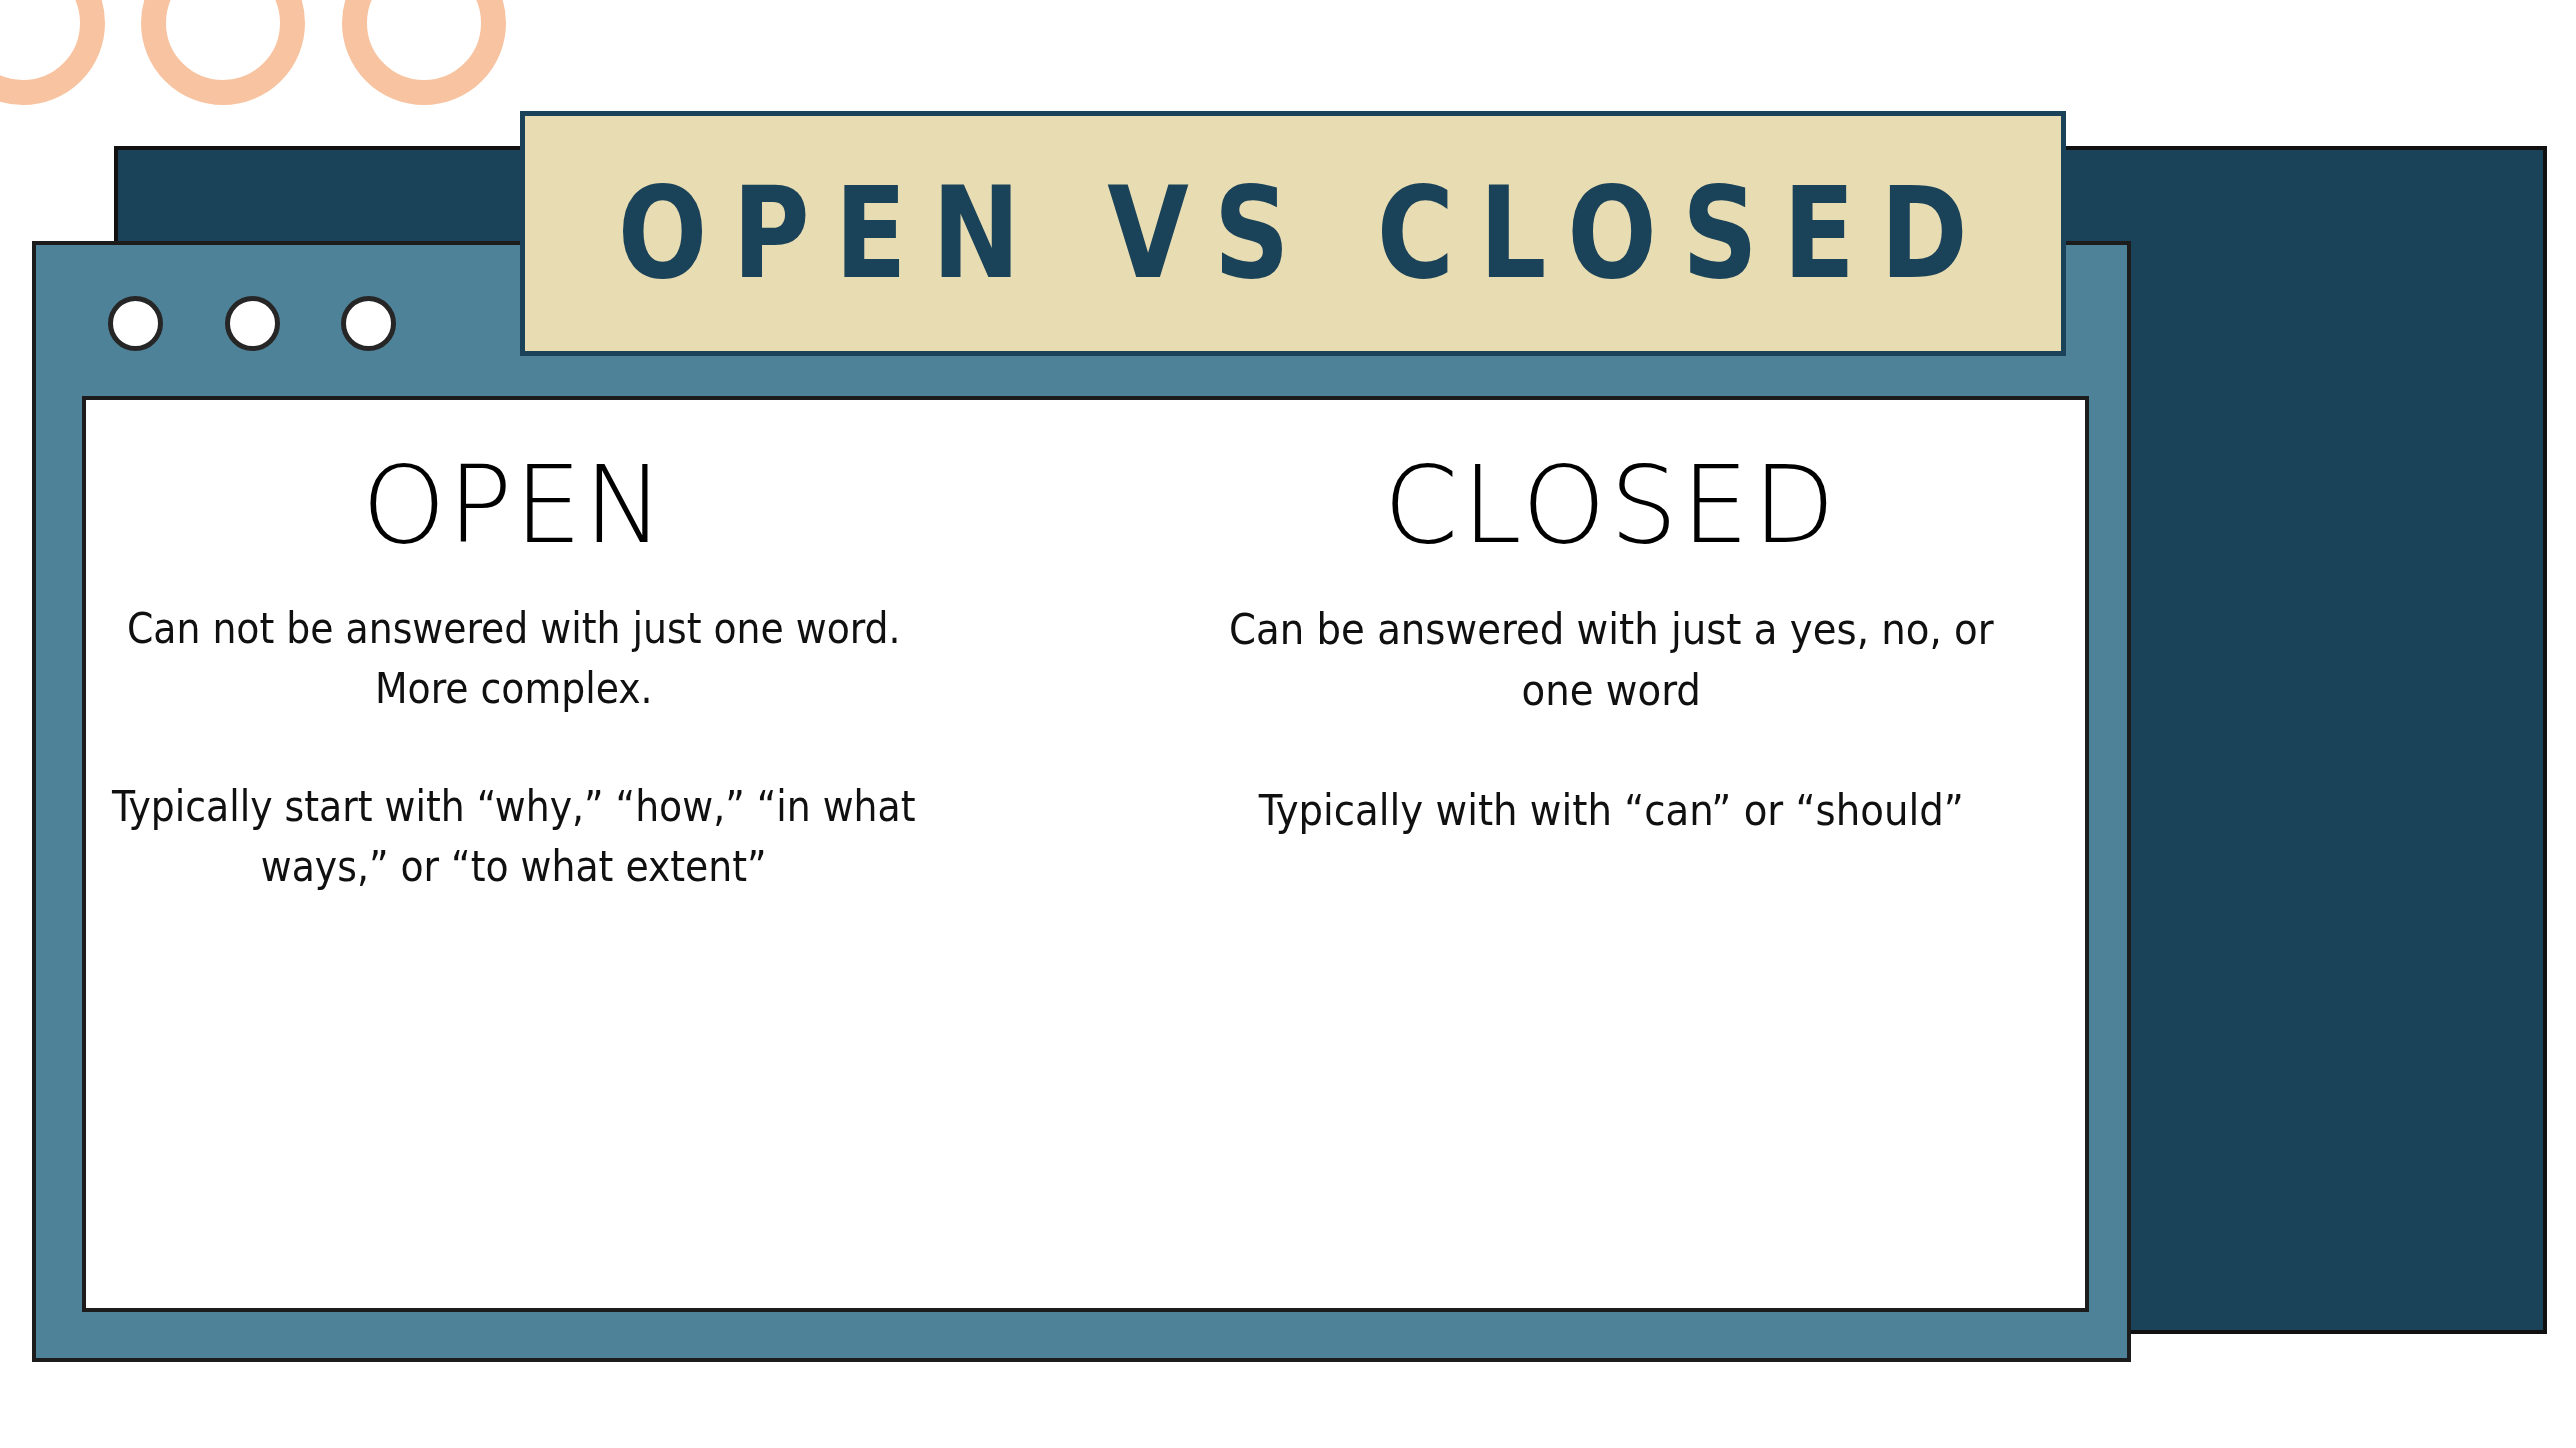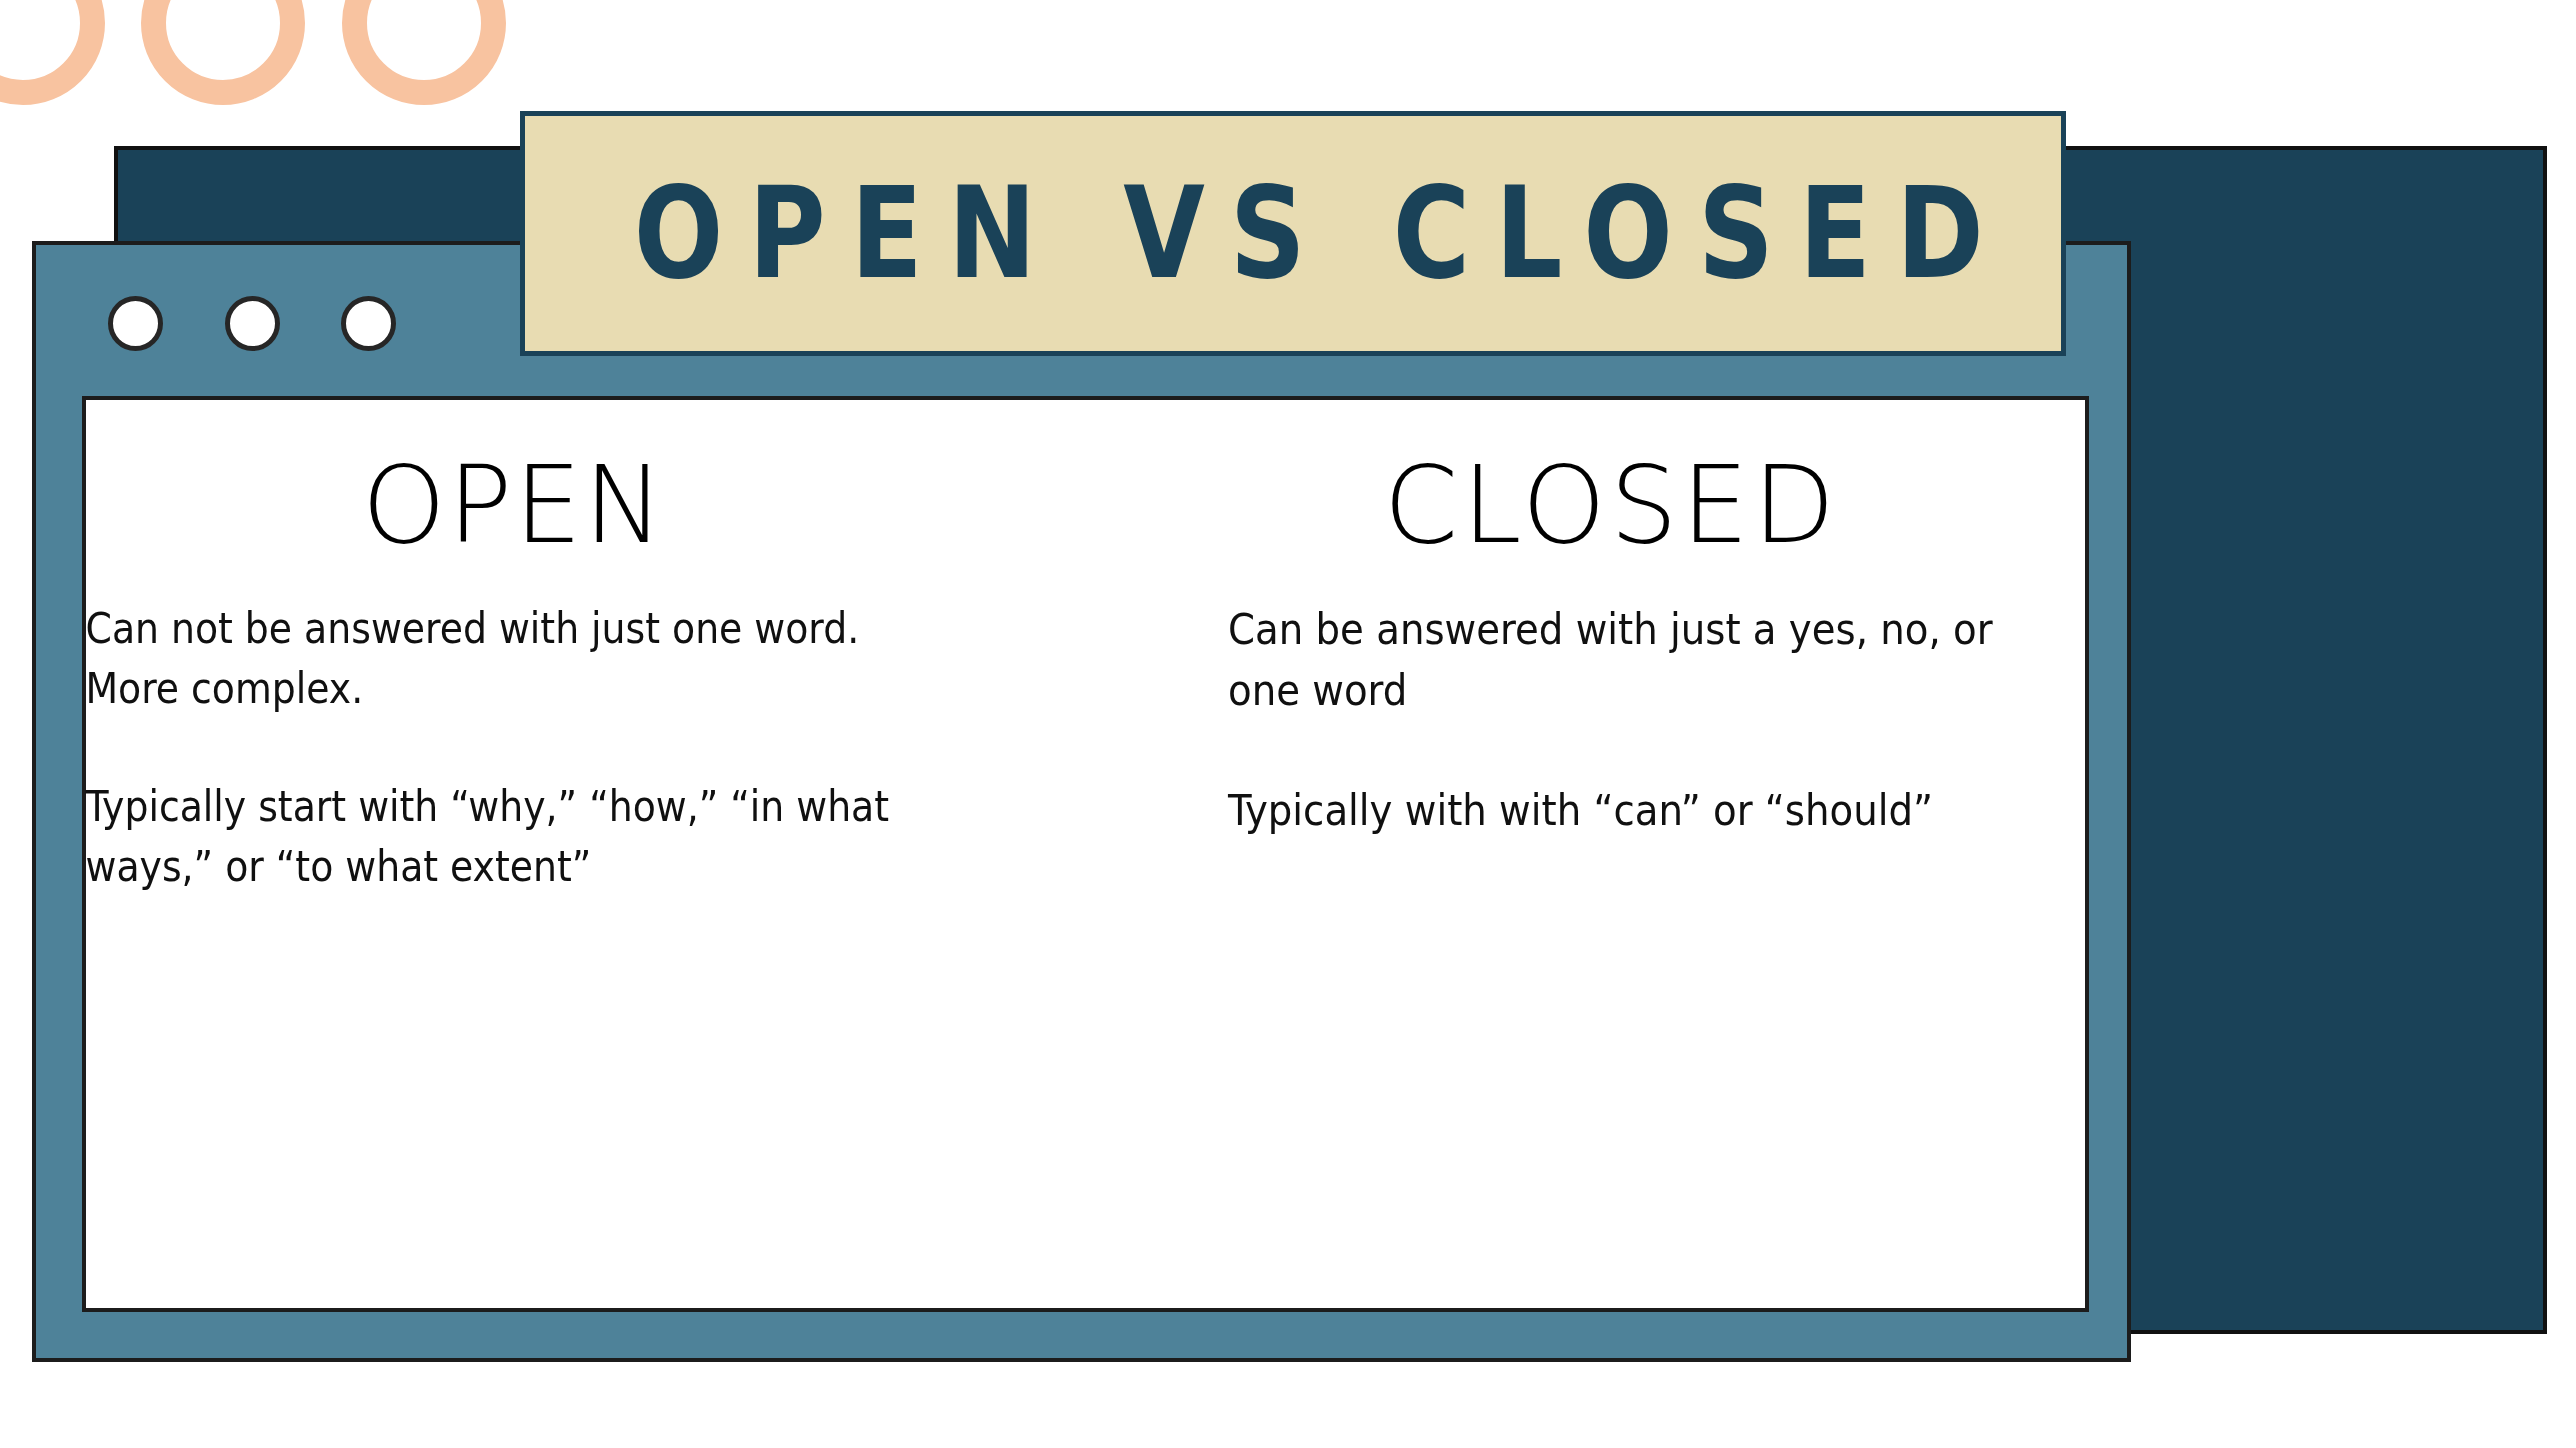--- a/index.html
+++ b/index.html
@@ -116,42 +116,42 @@
   .column.right .col-heading {
     letter-spacing: 3.8px;
   }
 
   .col-para {
     font-family: "DejaVu Sans Condensed", "DejaVu Sans", sans-serif;
     font-stretch: condensed;
     font-size: 42px;
     line-height: 1.42;
     color: #101010;
-    text-align: left;
+    text-align: center;
     margin: 0;
   }
   .col-para + .col-para {
     margin-top: 59px;
   }
   .column.right .col-para { font-size: 43px; }
   .column.right .para-block { margin-top: 15px; }
 
   
   #title-banner {
     position: absolute;
     left: 520px;
     top: 111px;
     width: 1546px;
     height: 245px;
     background: #E8DCB2;
     border: 5.7px solid #1A4258;
     box-sizing: border-box;
     display: flex;
     align-items: center;
-    justify-content: flex-end;
+    justify-content: center;
   }
   #title-text {
     font-family: "DejaVu Sans Condensed", "DejaVu Sans", sans-serif;
     font-stretch: condensed;
     font-weight: bold;
     font-size: 126px;
     line-height: 1;
     letter-spacing: 27px;
     color: #1A4258;
     text-align: center;

